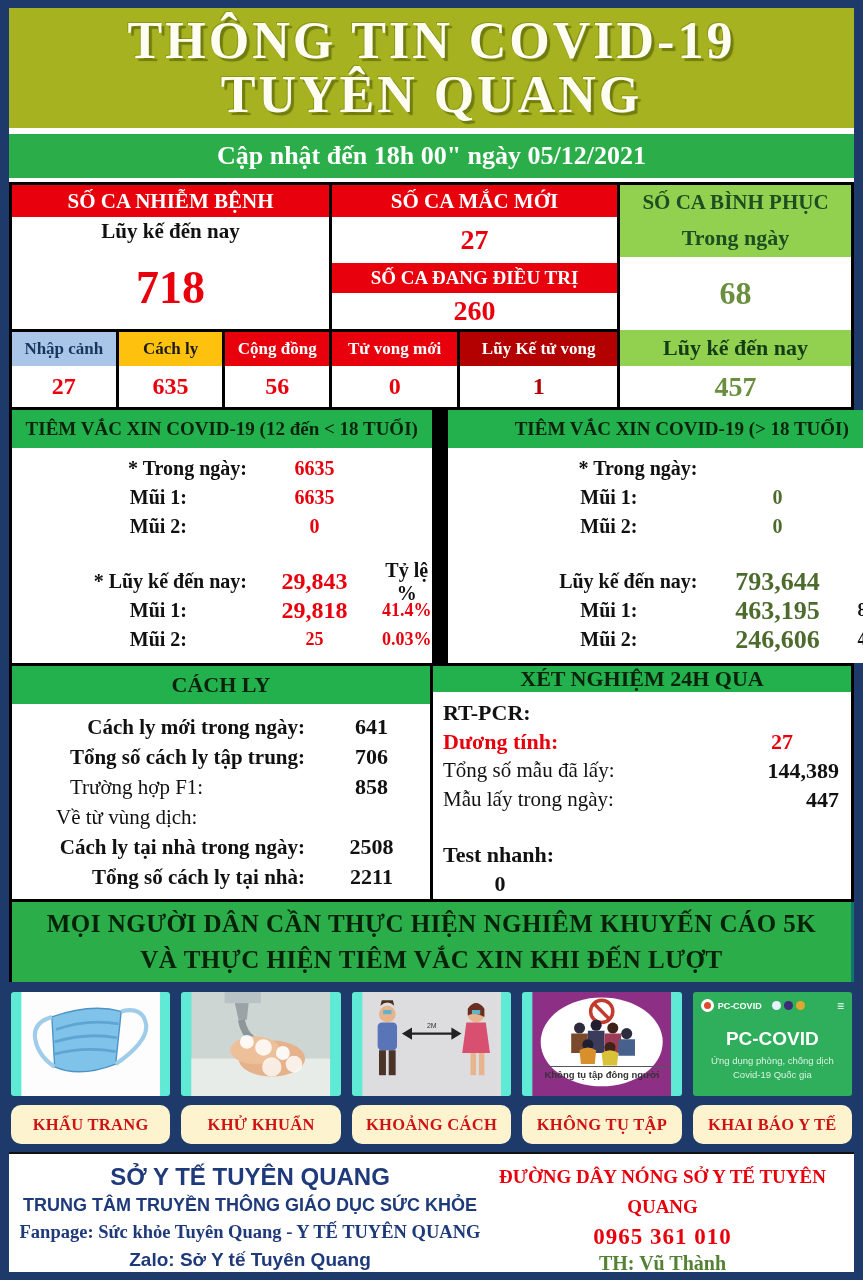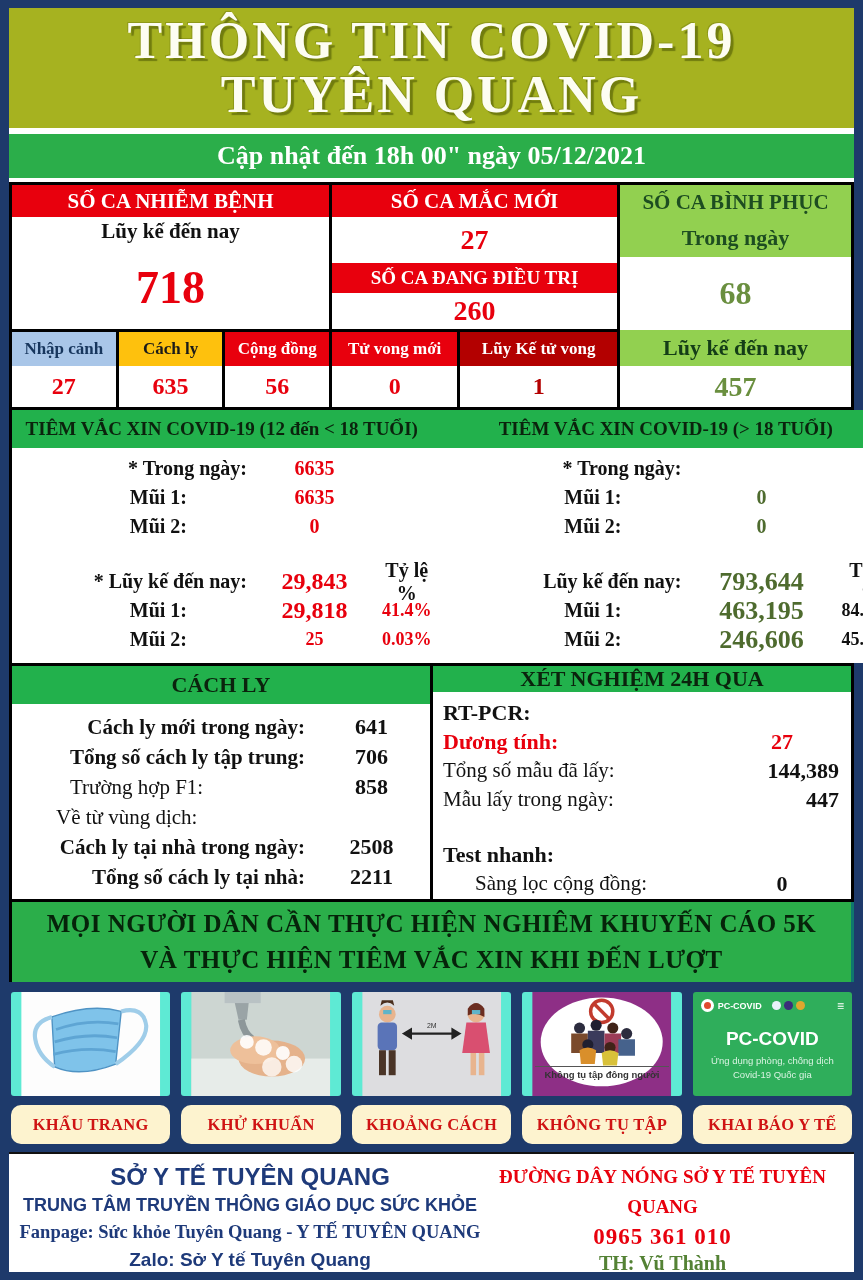--- a/index.html
+++ b/index.html
@@ -37,21 +37,21 @@
   .bg-dred { background:#b30000; color:#fff; }
   .c-red { color:#e8000d; } .c-dred { color:#b30000; }
   .green-top { height:72px; background:#92d050; display:flex; flex-direction:column; }
   .green-top .t1 { height:34px; display:flex; align-items:center; justify-content:center; font-weight:bold; font-size:21px; color:#1d4d21; }
   .green-top .t2 { flex:1; display:flex; align-items:center; justify-content:center; font-weight:bold; font-size:22px; color:#1d4d21; }
   .v68 { flex:1; font-size:32px; color:#6a8f3f; display:flex; align-items:center; justify-content:center; font-weight:bold; background:#fff; }
   .green-band { height:36px; background:#92d050; display:flex; align-items:center; justify-content:center; font-weight:bold; font-size:22px; color:#143d17; }
   .v457 { height:41px; font-size:28px; color:#6a8f3f; display:flex; align-items:center; justify-content:center; font-weight:bold; background:#fff; }
 
   
-  .vaxrow { height:256px; display:flex; background:#000; border:3px solid #000; border-top:none; gap:0; }
+  .vaxrow { height:256px; display:flex; background:#000; border:3px solid #000; border-top:none; gap:16px; }
   .vcol { flex:1; display:flex; flex-direction:column; background:#fff; }
   .vhead { height:38px; background:#22b14c; color:#0b230d; font-weight:bold; font-size:19px; display:flex; align-items:center; justify-content:center; }
   .vbody { flex:1; padding-top:6px; }
   .vrow { display:flex; align-items:center; height:29px; font-size:20px; color:#111; }
   .vrow.spacer { height:26px; }
   .vlabel { font-weight:bold; text-align:right; }
   .y .vlabel { width:235px; } .a .vlabel { width:250px; }
   .vval { text-align:center; font-weight:bold; }
   .y .vval { width:135px; } .a .vval { width:160px; }
   .vrate { flex:1; text-align:center; font-weight:bold; }
@@ -302,21 +302,20 @@
         </div>
         <div class="xrow">
           <div class="xlabel">Mẫu lấy trong ngày:</div>
           <div class="xval">447</div>
         </div>
         <div class="xspacer"></div>
         <div class="xrow">
           <div class="xlabel xbold">Test nhanh:</div>
         </div>
         <div class="xrow">
-          <div class="xlabel" style="padding-left:32px">Sàng lọc cộng đồng:</div>
           <div class="xval center">0</div>
         </div>
       </div>
     </div>
   </div>
 
   <div class="banner">
     <div class="banner-line">MỌI NGƯỜI DÂN CẦN THỰC HIỆN NGHIÊM KHUYẾN CÁO 5K</div>
     <div class="banner-line">VÀ THỰC HIỆN TIÊM VẮC XIN KHI ĐẾN LƯỢT</div>
   </div>

